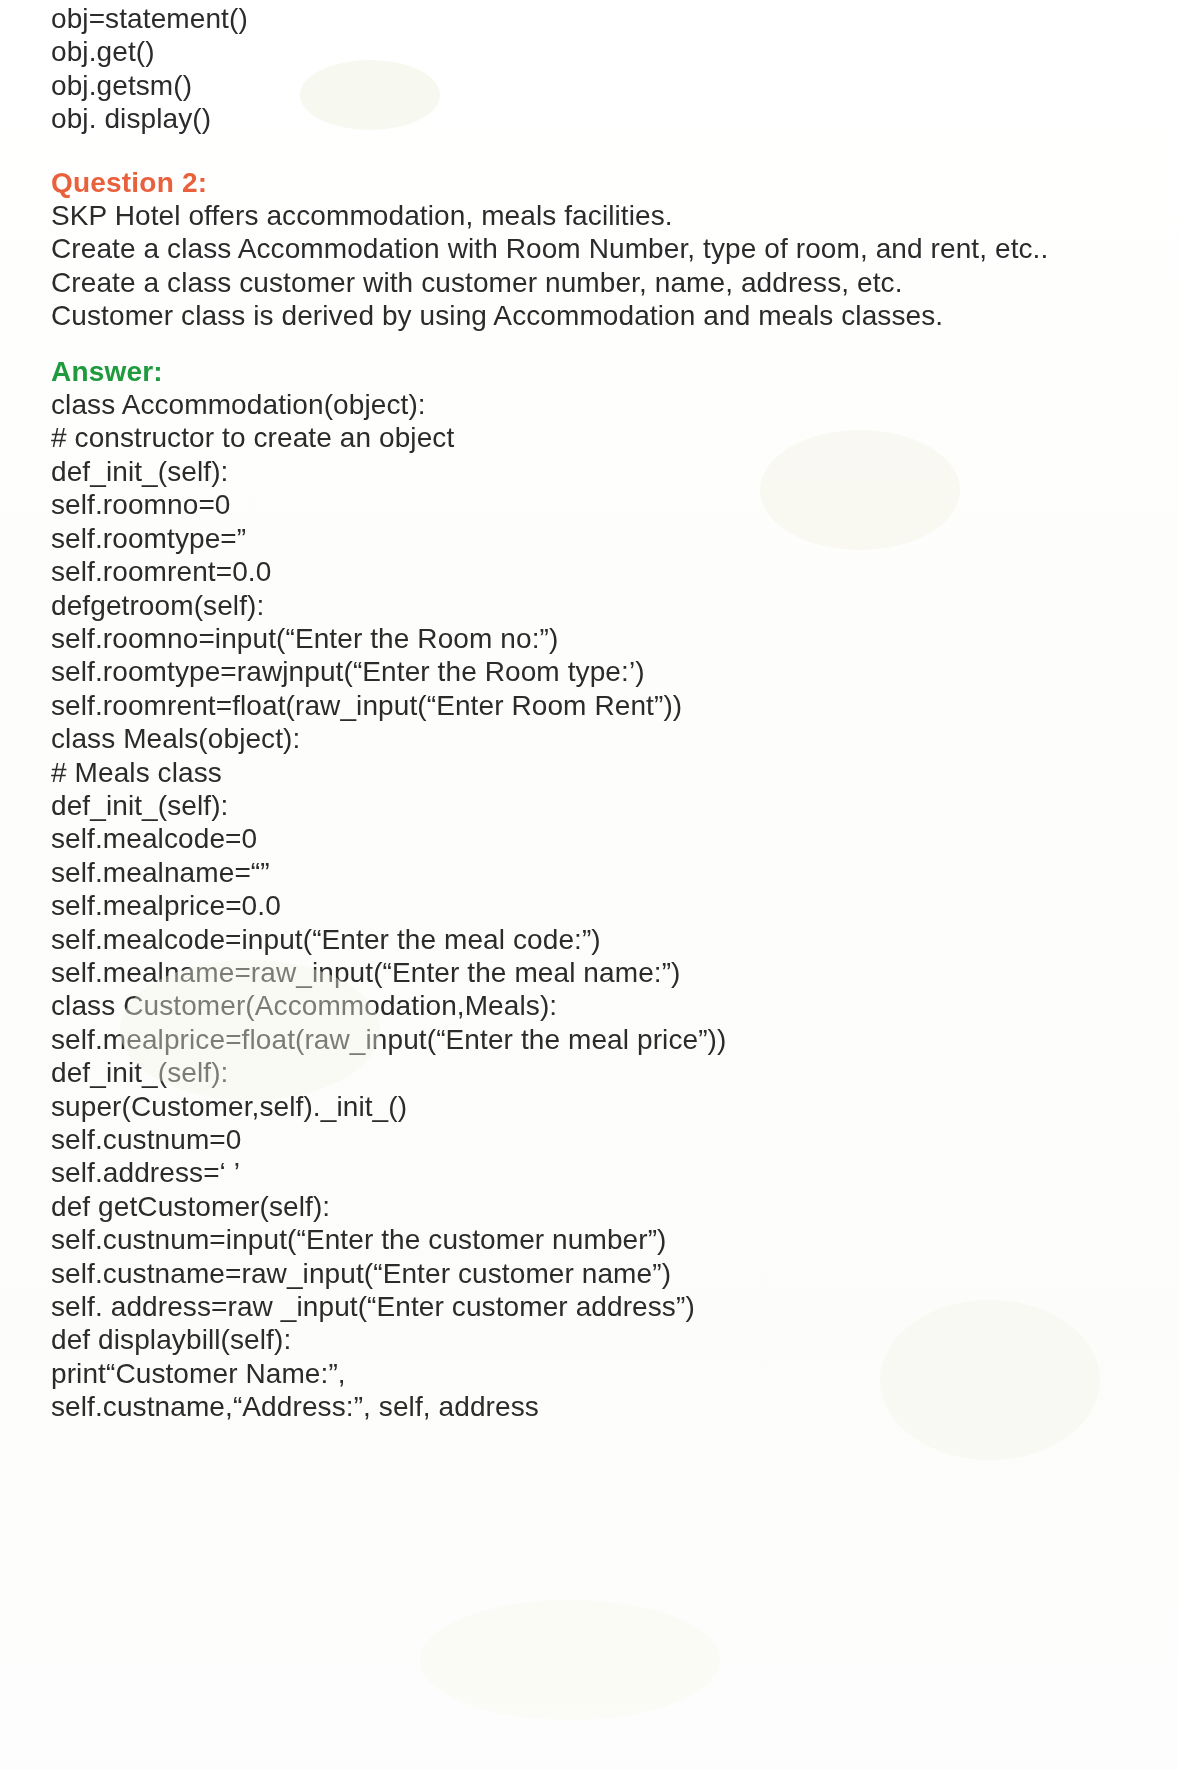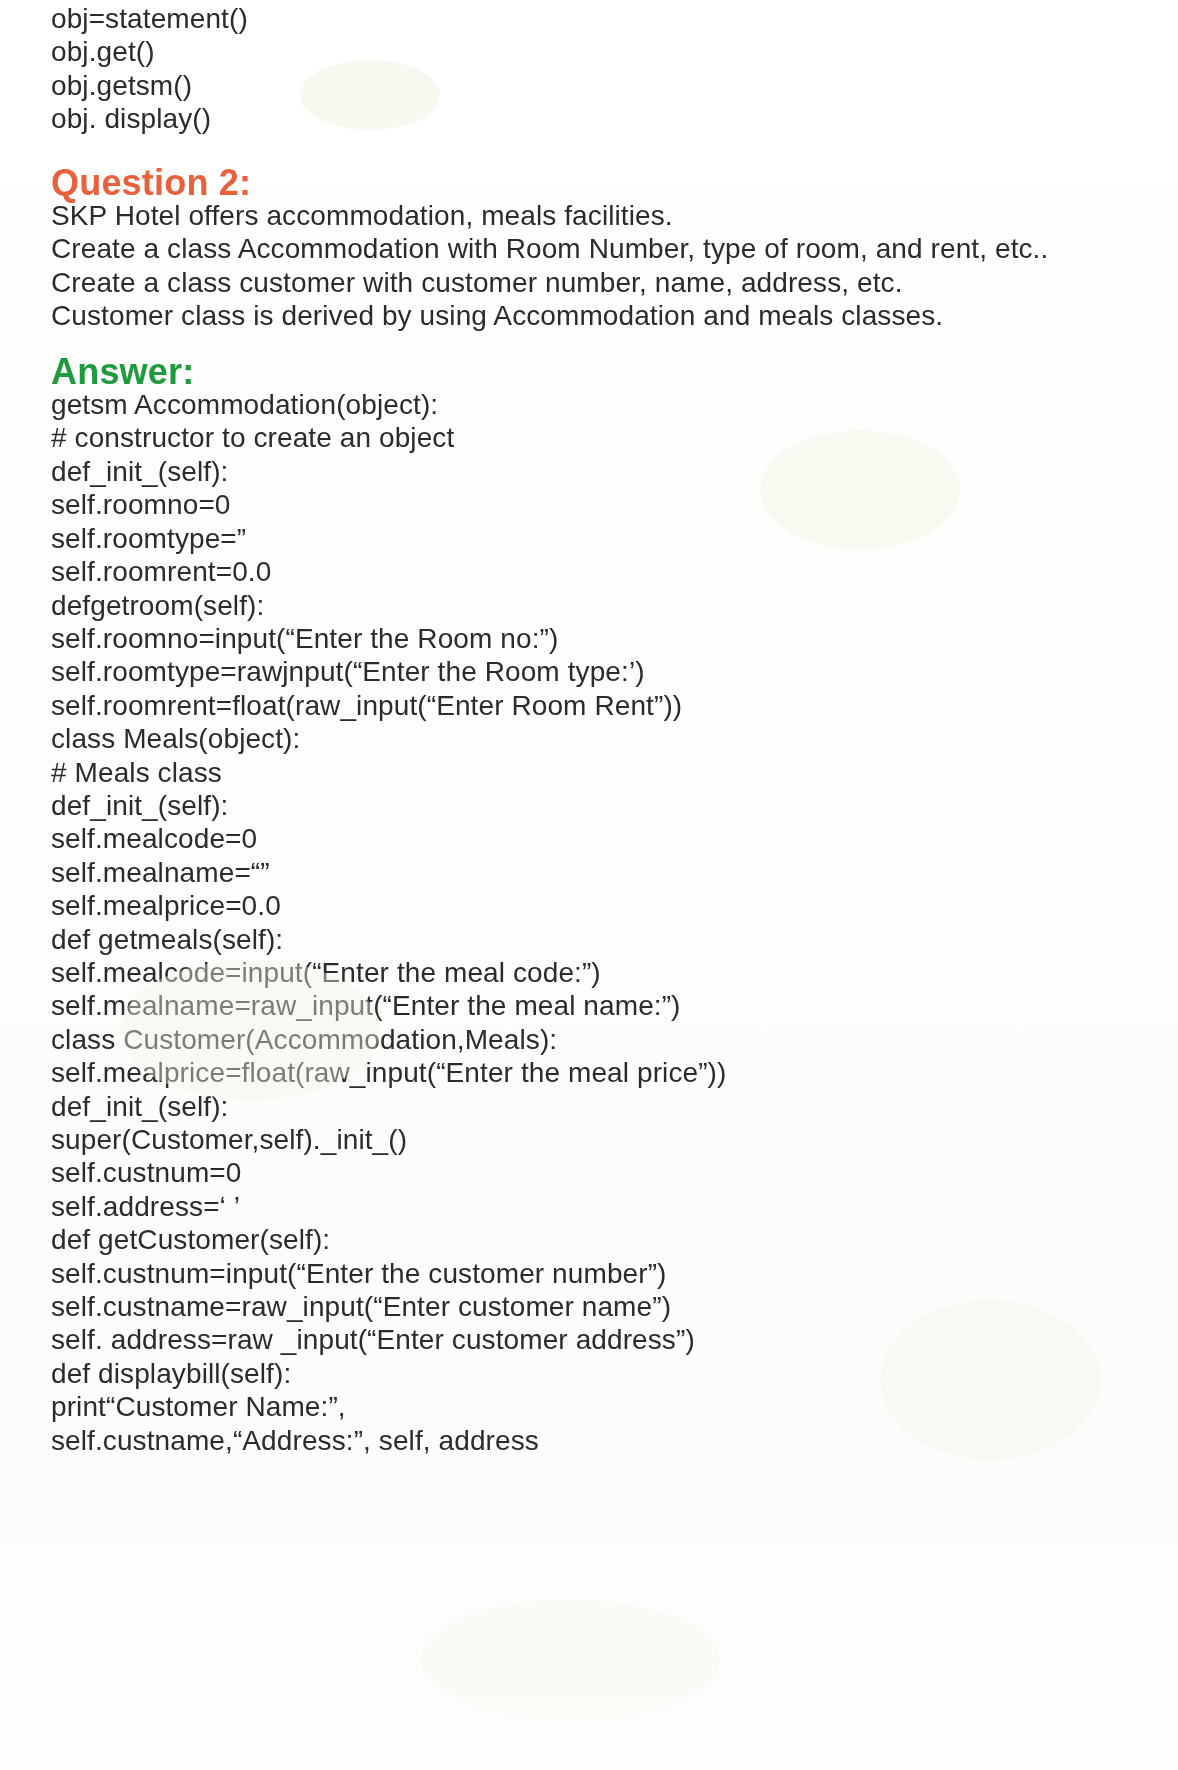--- a/index.html
+++ b/index.html
@@ -31,21 +31,21 @@
   .line {
     font-size: 28px;
     line-height: 33.4px;
     color: #2b2b2b;
     white-space: pre;
     letter-spacing: 0.1px;
     font-weight: 400;
   }
   .heading {
     font-weight: 700;
-    font-size: 36px;
+    font-size: 28px;
     line-height: 33.4px;
     white-space: pre;
     letter-spacing: 0.2px;
   }
   .heading.question {
     color: #e8603c;
   }
   .heading.answer {
     color: #1f9a3f;
   }
@@ -91,37 +91,36 @@
       <div class="line">SKP Hotel offers accommodation, meals facilities.</div>
       <div class="line">Create a class Accommodation with Room Number, type of room, and rent, etc..</div>
       <div class="line">Create a class customer with customer number, name, address, etc.</div>
       <div class="line">Customer class is derived by using Accommodation and meals classes.</div>
     </div>
 
     <div class="spacer-lg"></div>
 
     <div class="heading answer">Answer:</div>
     <div>
-      <div class="line">getsm Accommodation(object):</div>
+      <div class="line">class Accommodation(object):</div>
       <div class="line"># constructor to create an object</div>
       <div class="line">def_init_(self):</div>
       <div class="line">self.roomno=0</div>
       <div class="line">self.roomtype=”</div>
       <div class="line">self.roomrent=0.0</div>
       <div class="line">defgetroom(self):</div>
       <div class="line">self.roomno=input(“Enter the Room no:”)</div>
       <div class="line">self.roomtype=rawjnput(“Enter the Room type:’)</div>
       <div class="line">self.roomrent=float(raw_input(“Enter Room Rent”))</div>
       <div class="line">class Meals(object):</div>
       <div class="line"># Meals class</div>
       <div class="line">def_init_(self):</div>
       <div class="line">self.mealcode=0</div>
       <div class="line">self.mealname=“”</div>
       <div class="line">self.mealprice=0.0</div>
-      <div class="line">def getmeals(self):</div>
       <div class="line">self.mealcode=input(“Enter the meal code:”)</div>
       <div class="line">self.mealname=raw_input(“Enter the meal name:”)</div>
       <div class="line">class Customer(Accommodation,Meals):</div>
       <div class="line">self.mealprice=float(raw_input(“Enter the meal price”))</div>
       <div class="line">def_init_(self):</div>
       <div class="line">super(Customer,self)._init_()</div>
       <div class="line">self.custnum=0</div>
       <div class="line">self.address=‘ ’</div>
       <div class="line">def getCustomer(self):</div>
       <div class="line">self.custnum=input(“Enter the customer number”)</div>

